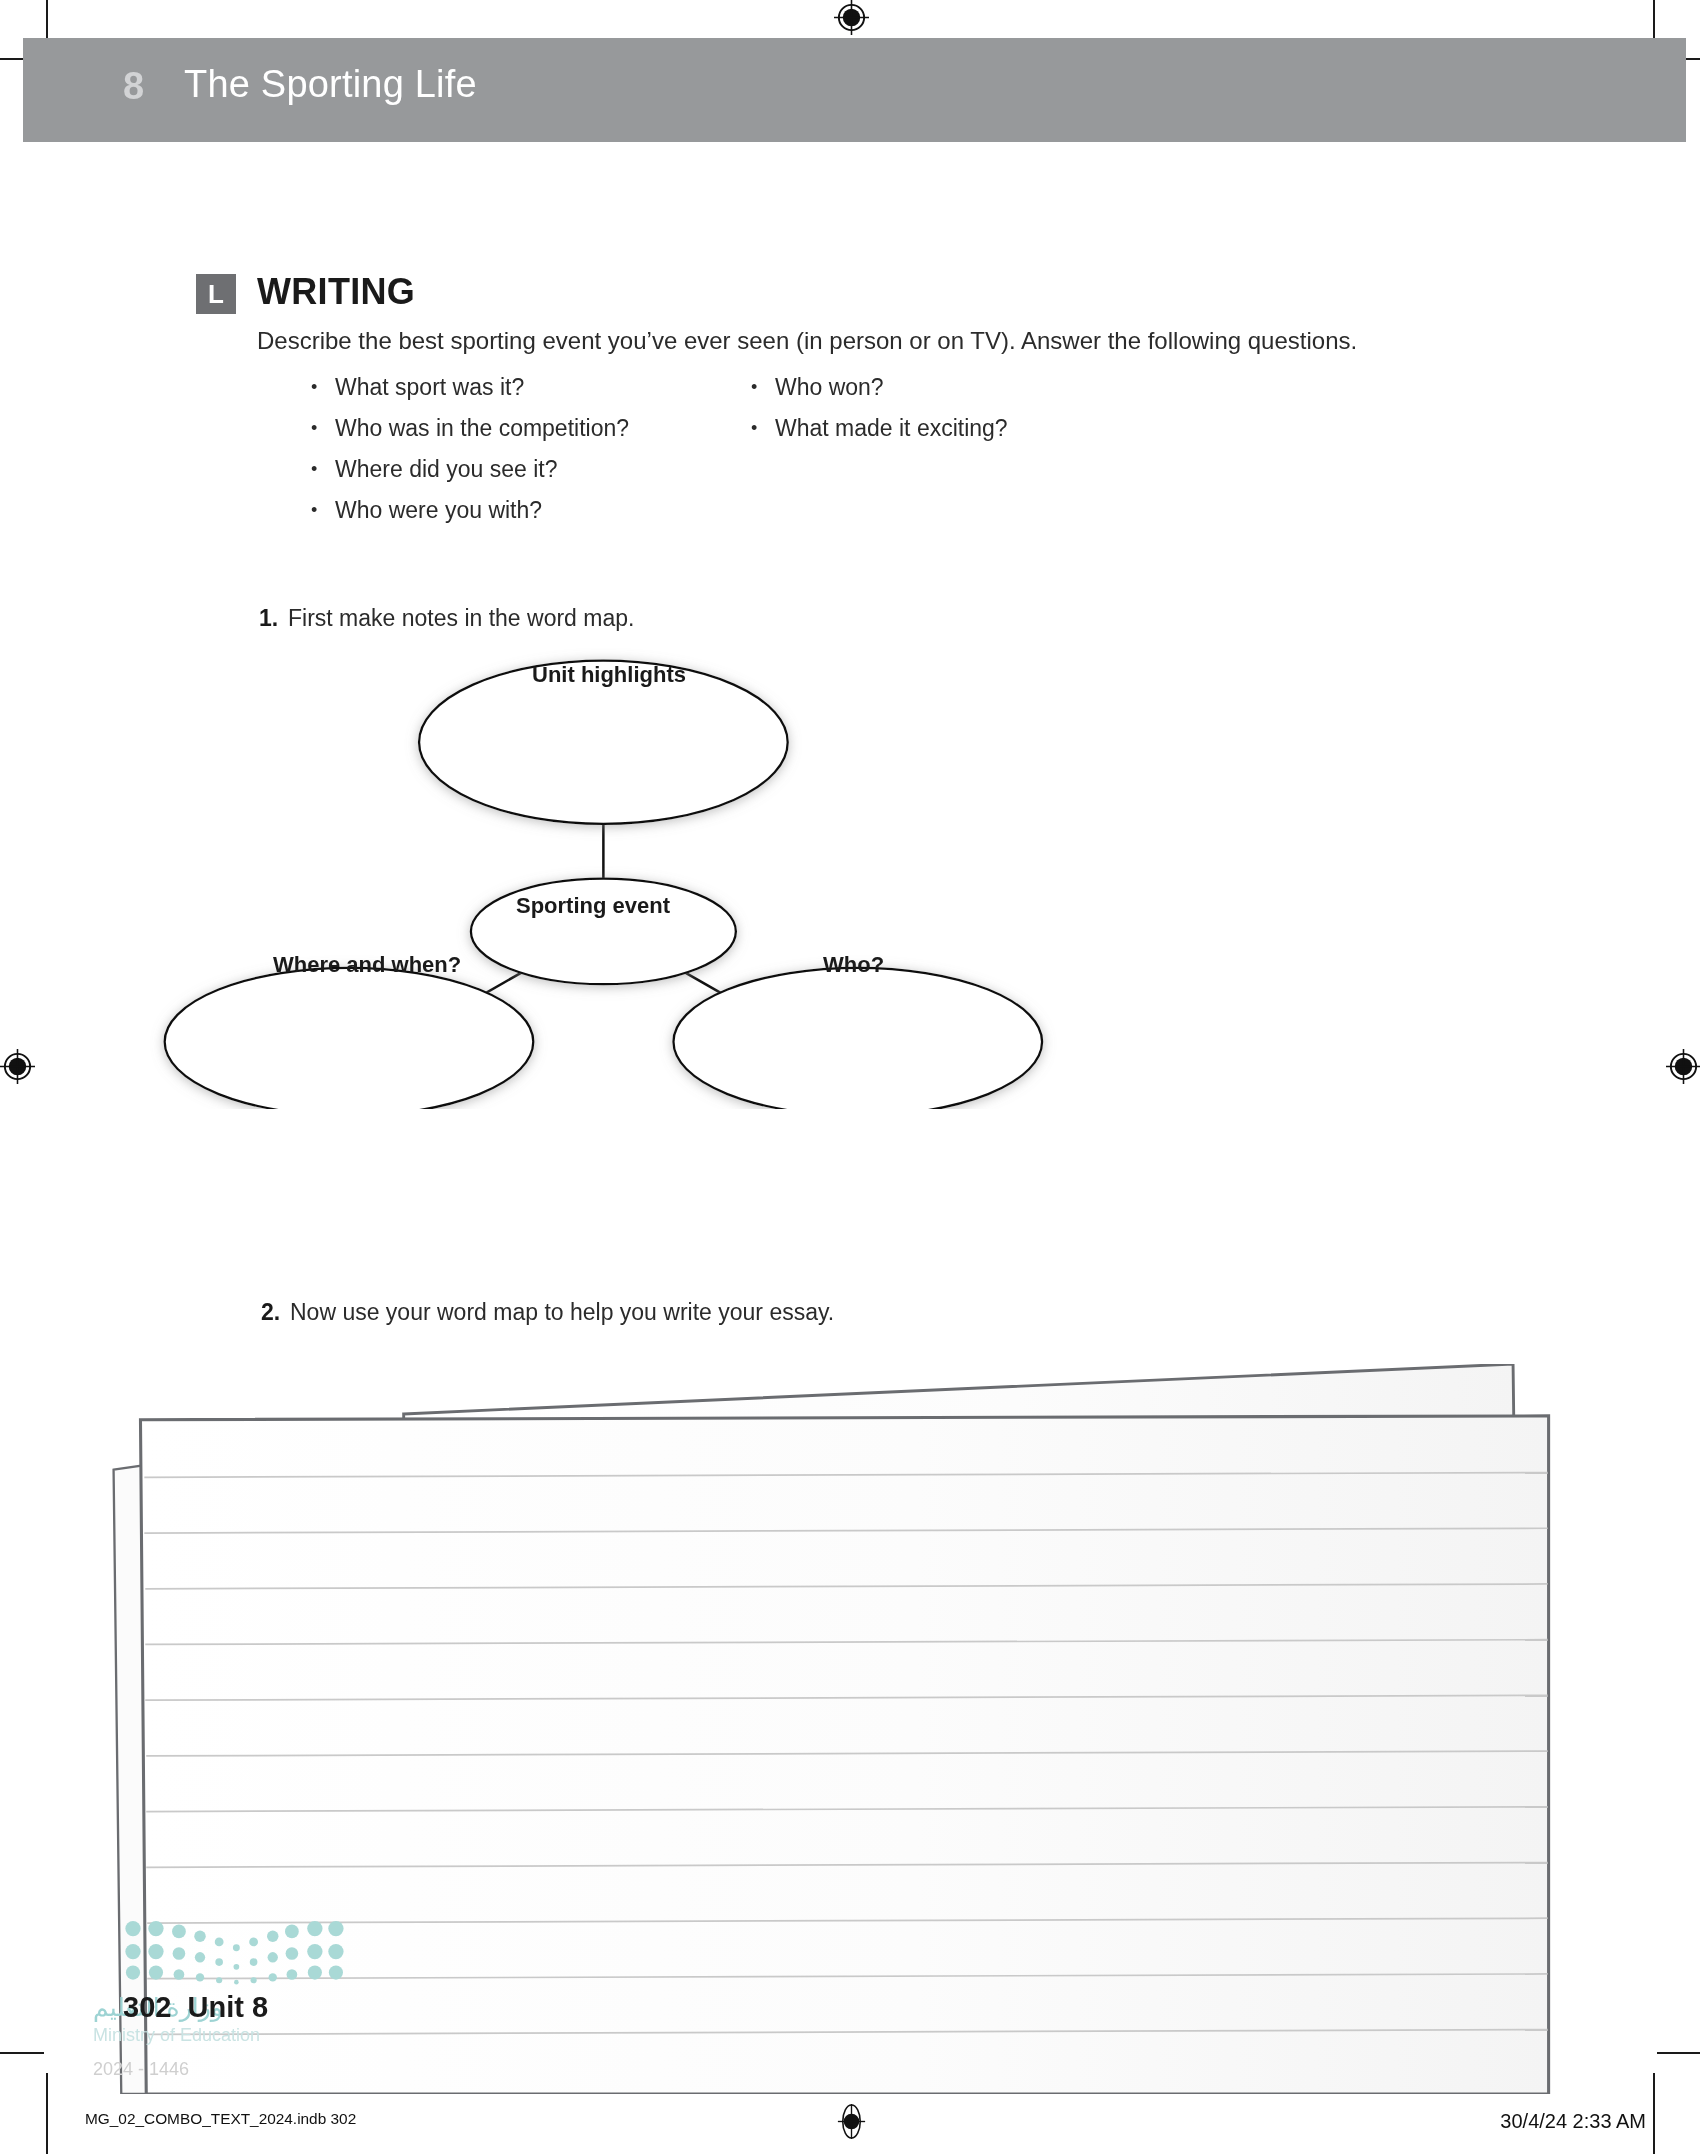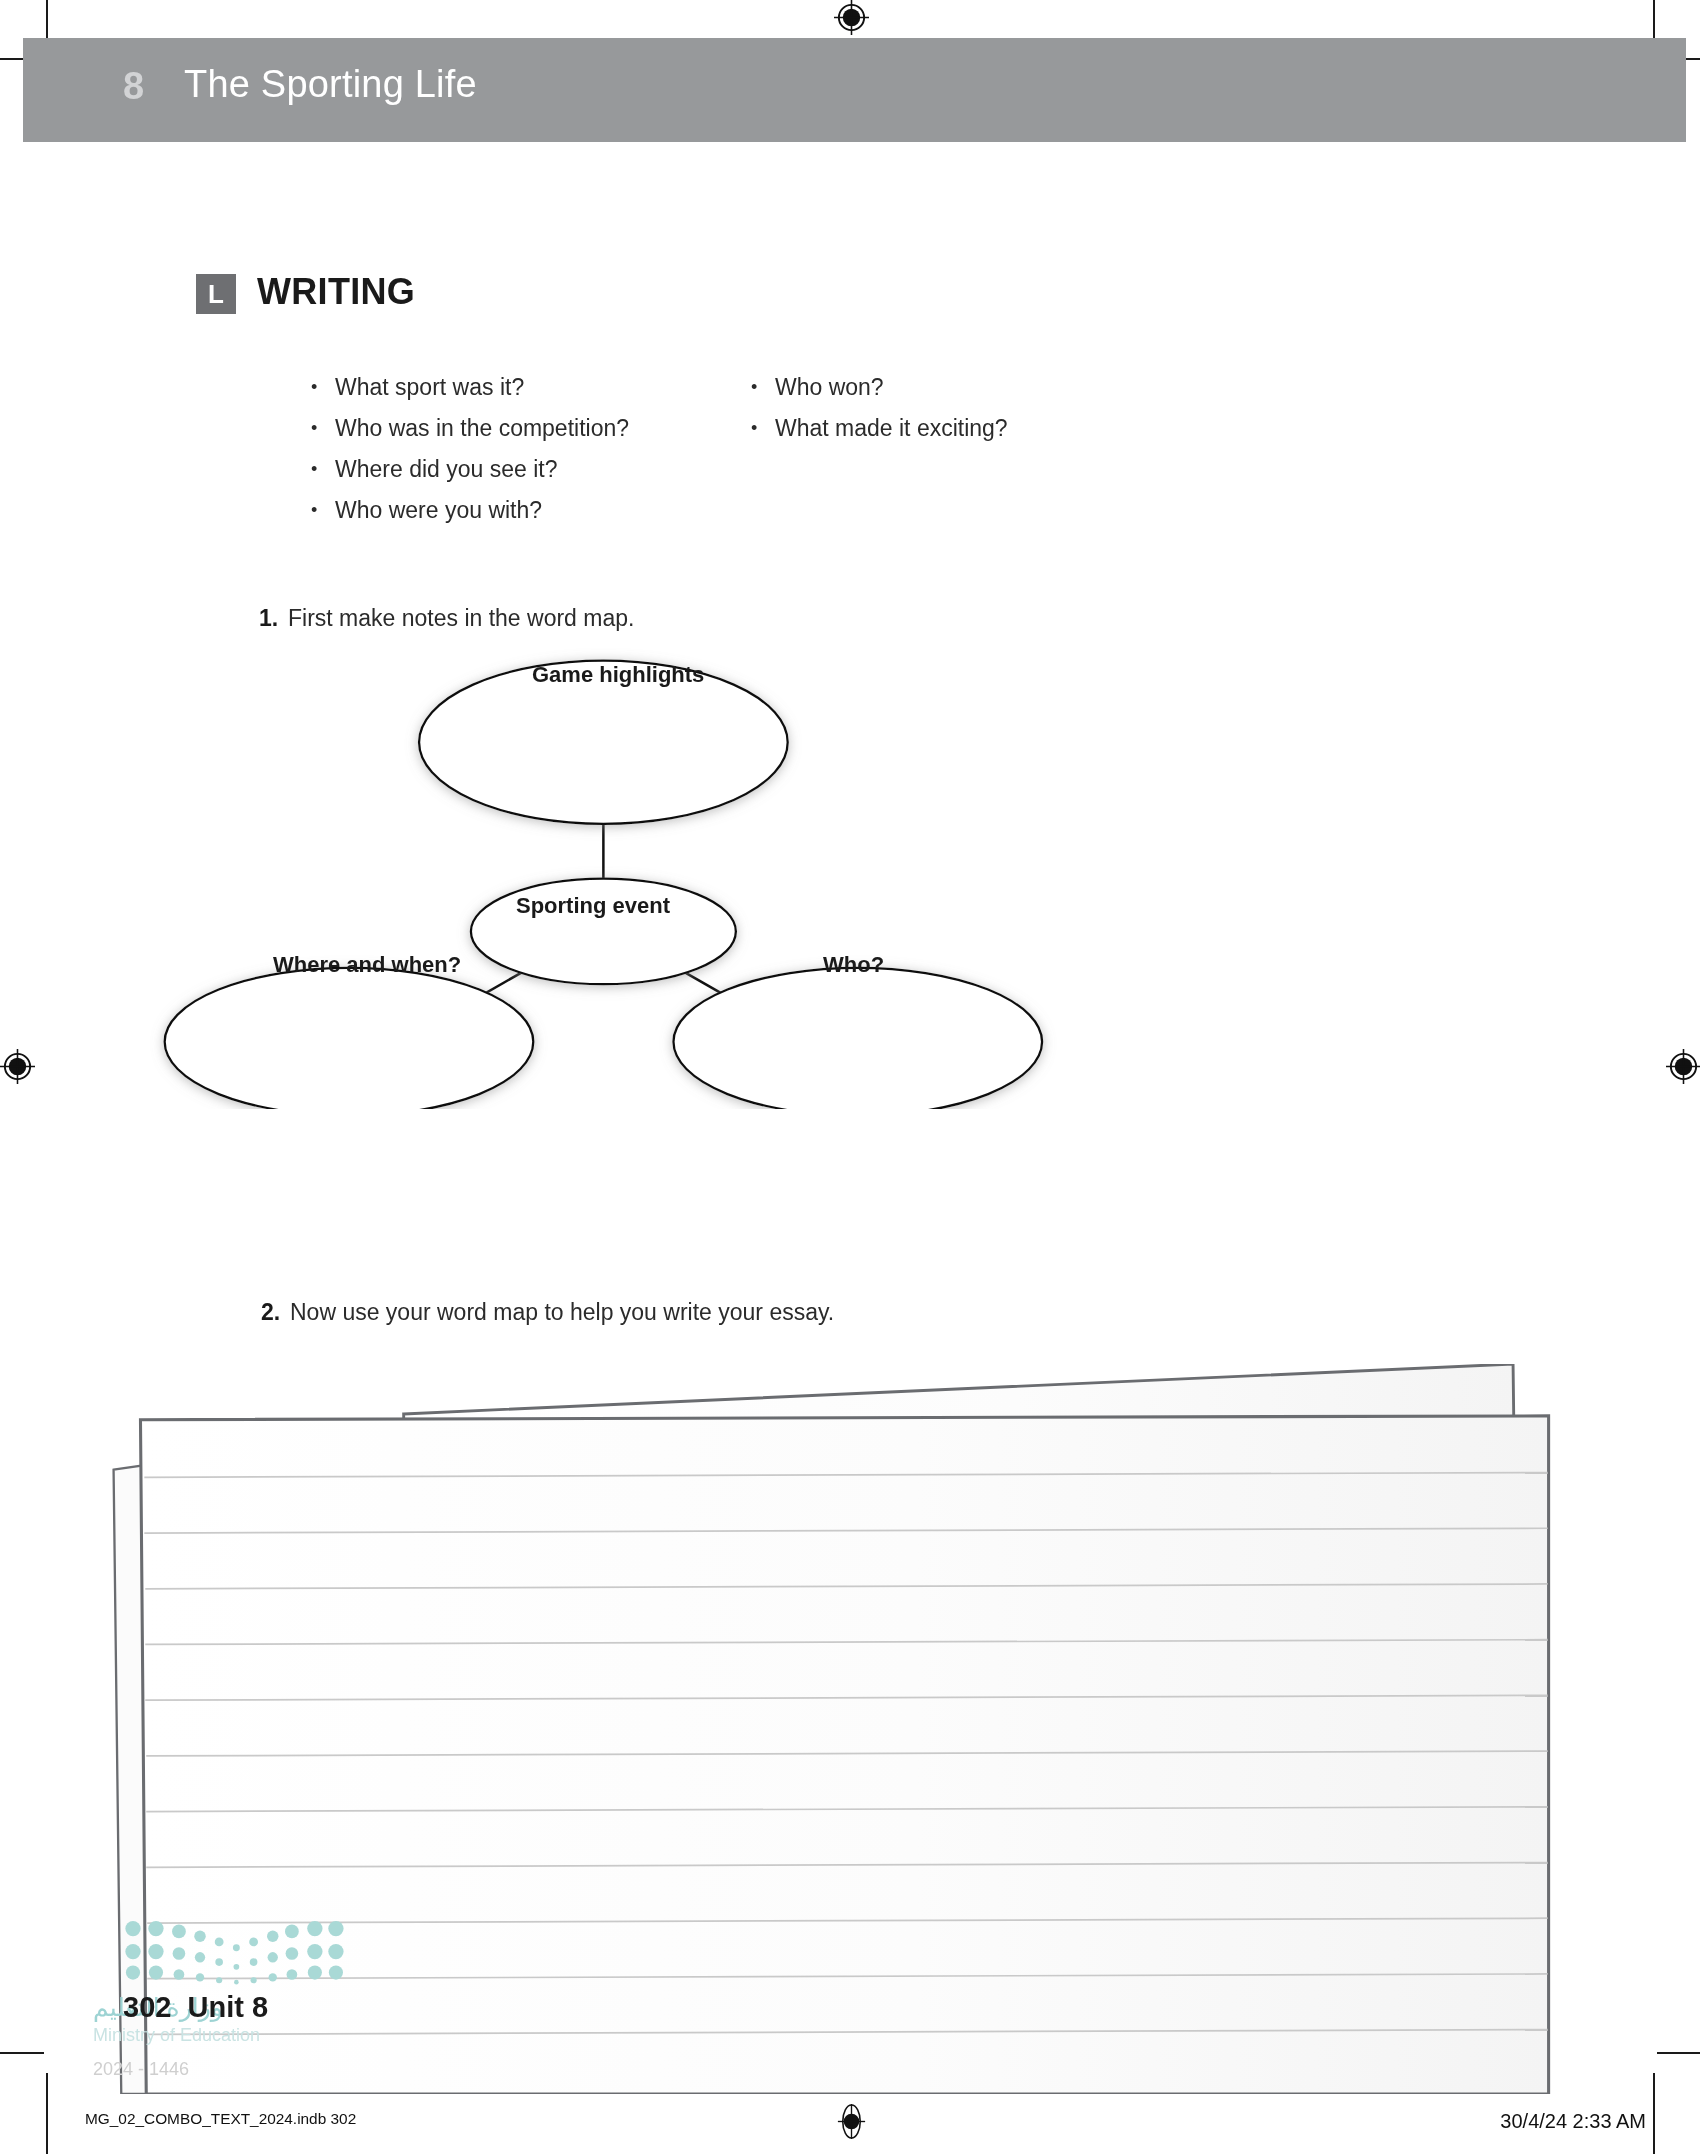--- a/index.html
+++ b/index.html
@@ -252,20 +252,21 @@
     <line x1="4" y1="18" x2="32" y2="18" stroke="#111" stroke-width="1.4"></line>
   </svg>
 
   <div id="unit-header">
     <span id="unit-number">8</span>
     <span id="unit-title">The Sporting Life</span>
   </div>
 
   <div id="section-badge">L</div>
   <div id="section-title">WRITING</div>
+  <div id="section-intro">Describe the best sporting event you’ve ever seen (in person or on TV). Answer the following questions.</div>
 
   <div class="q-col" id="q-col-left">
     <div class="q-item">What sport was it?</div>
     <div class="q-item">Who was in the competition?</div>
     <div class="q-item">Where did you see it?</div>
     <div class="q-item">Who were you with?</div>
   </div>
 
   <div class="q-col" id="q-col-right">
     <div class="q-item">Who won?</div>
@@ -290,21 +291,21 @@
 
       <ellipse cx="478" cy="118" rx="192" ry="85" fill="#ffffff" stroke="#111" stroke-width="2.4" filter="url(#node-shadow)"></ellipse>
 
       <ellipse cx="478" cy="315" rx="138" ry="55" fill="#ffffff" stroke="#111" stroke-width="2.4" filter="url(#node-shadow)"></ellipse>
 
       <ellipse cx="213" cy="430" rx="192" ry="77" fill="#ffffff" stroke="#111" stroke-width="2.4" filter="url(#node-shadow)"></ellipse>
 
       <ellipse cx="743" cy="430" rx="192" ry="77" fill="#ffffff" stroke="#111" stroke-width="2.4" filter="url(#node-shadow)"></ellipse>
     </svg>
 
-    <div class="node-label" style="left:388px; top:33px;">Game highlights</div>
+    <div class="node-label" style="left:388px; top:33px;">Unit highlights</div>
     <div class="node-label" style="left:372px; top:223px;margin-top:41px;">Sporting event</div>
     <div class="node-label" style="left:129px; top:323px;">Where and when?</div>
     <div class="node-label" style="left:679px; top:323px;">Who?</div>
   </div>
 
   <div class="step" id="step-2">
     <span class="num">2.</span><span>Now use your word map to help you write your essay.</span>
   </div>
 
   <div id="paper-stack">

